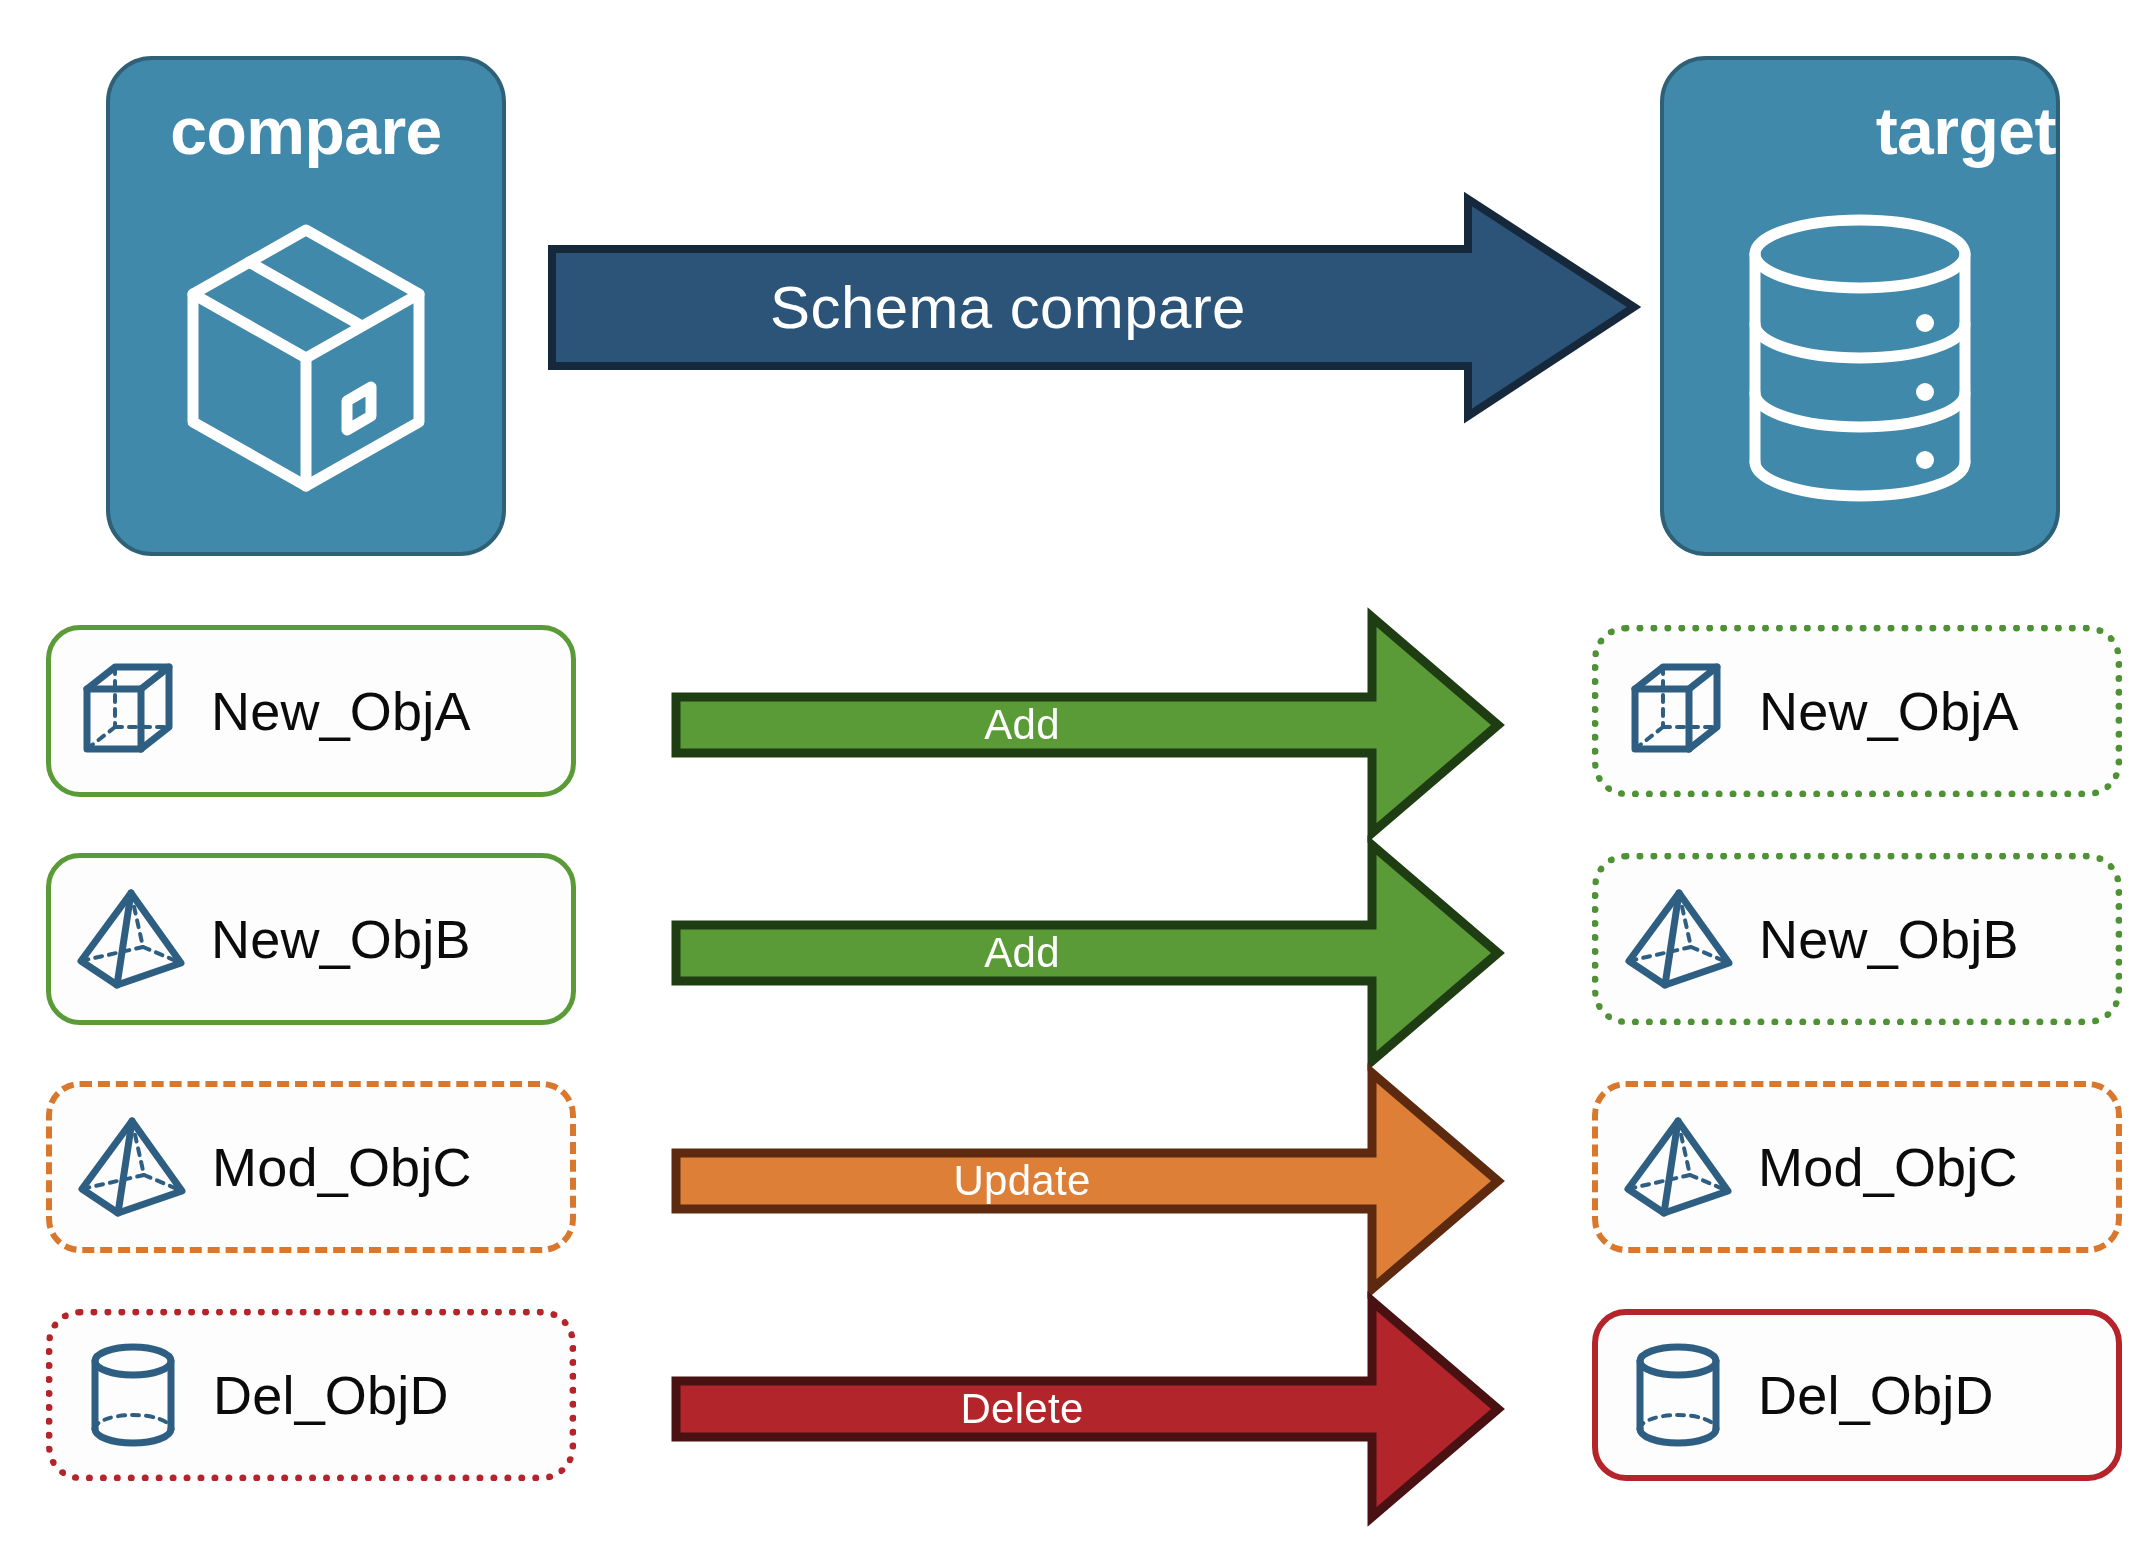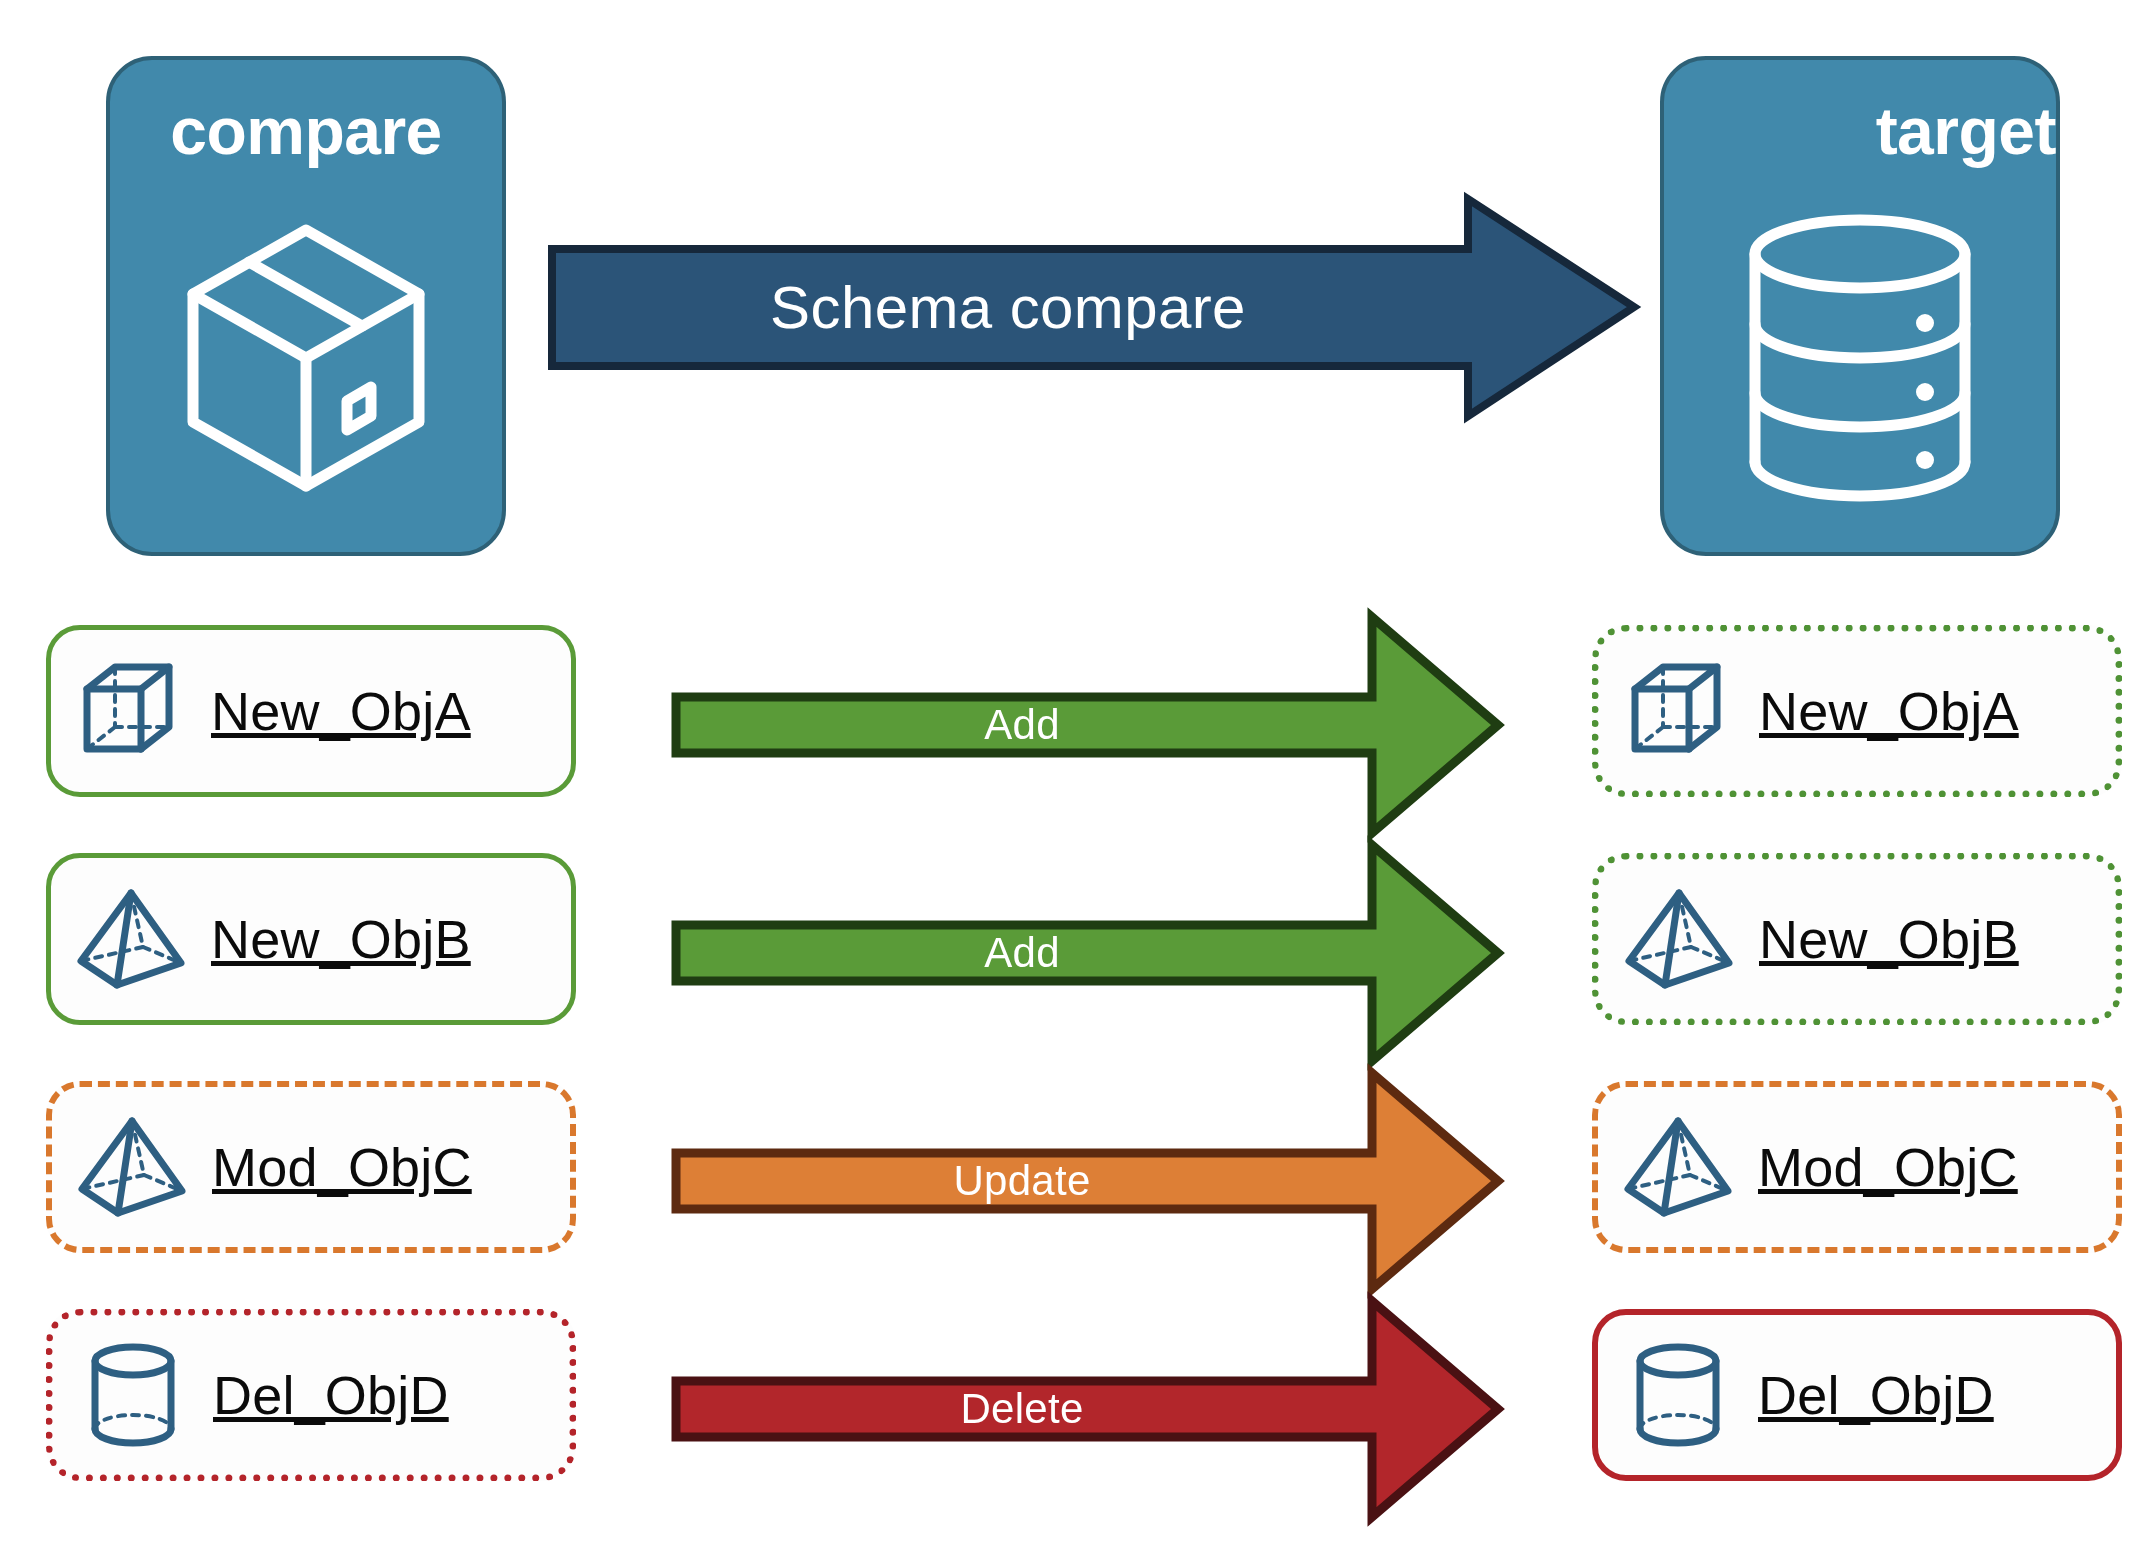--- a/index.html
+++ b/index.html
@@ -88,21 +88,20 @@
     display: flex;
     align-items: center;
     justify-content: center;
     flex: none;
   }
   .obj-box .obj-label {
     font-size: 54px;
     color: #0b0b0b;
     letter-spacing: 0.2px;
     white-space: nowrap;
-    text-decoration: underline;
   }
   .obj-box.left  { left: 46px; }
   .obj-box.right { left: 1592px; }
 
   .bd-solid-green  { border: 5px solid #5a9b38; }
   .bd-dotted-green { border: 7px dotted #4f9235; }
   .bd-dashed-orange{ border: 6px dashed #d9782d; }
   .bd-dotted-red   { border: 7px dotted #b4242a; }
   .bd-solid-red    { border: 6px solid #b4242a; }
 

